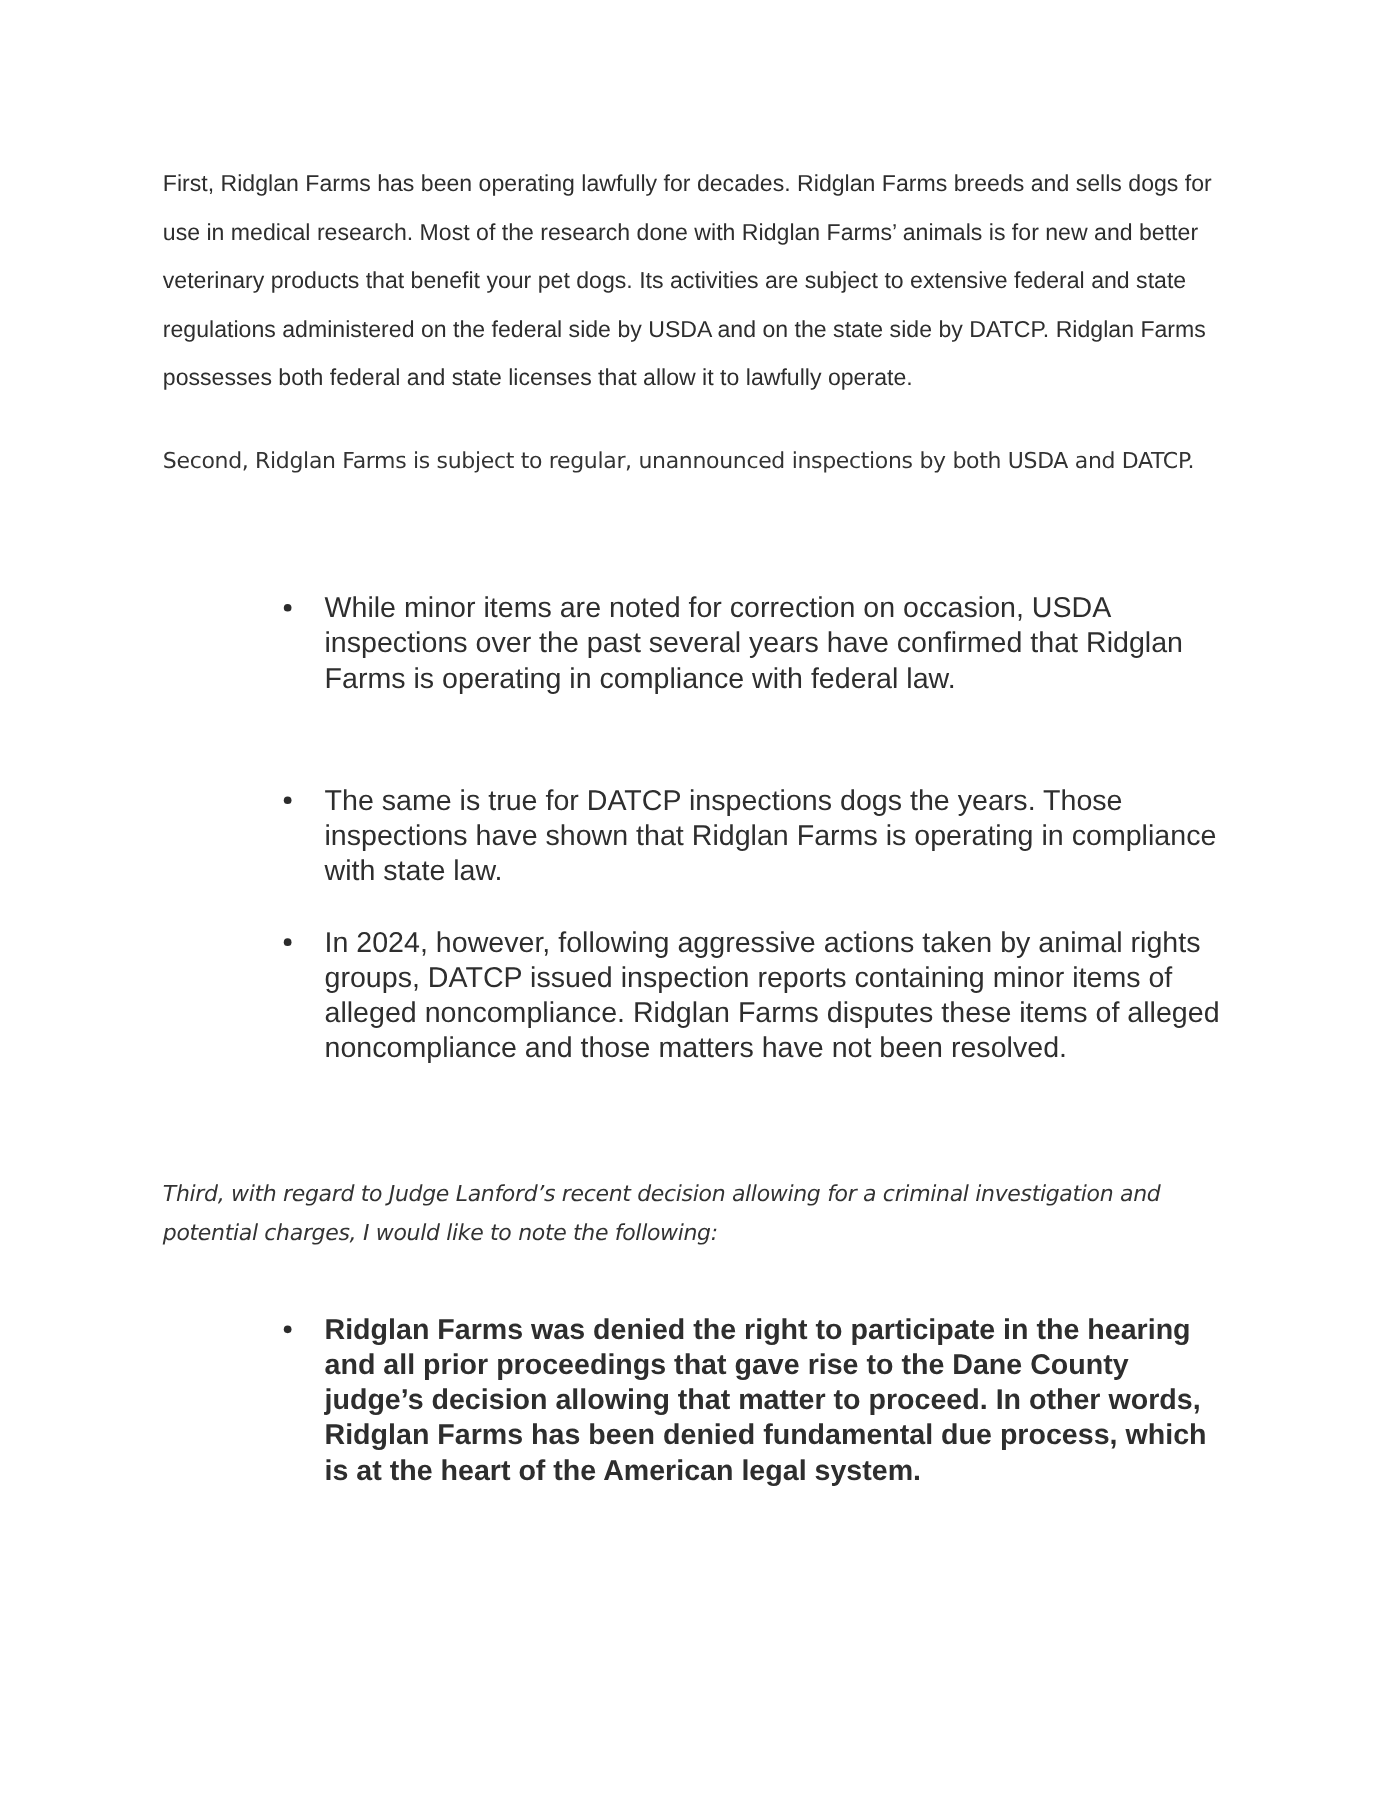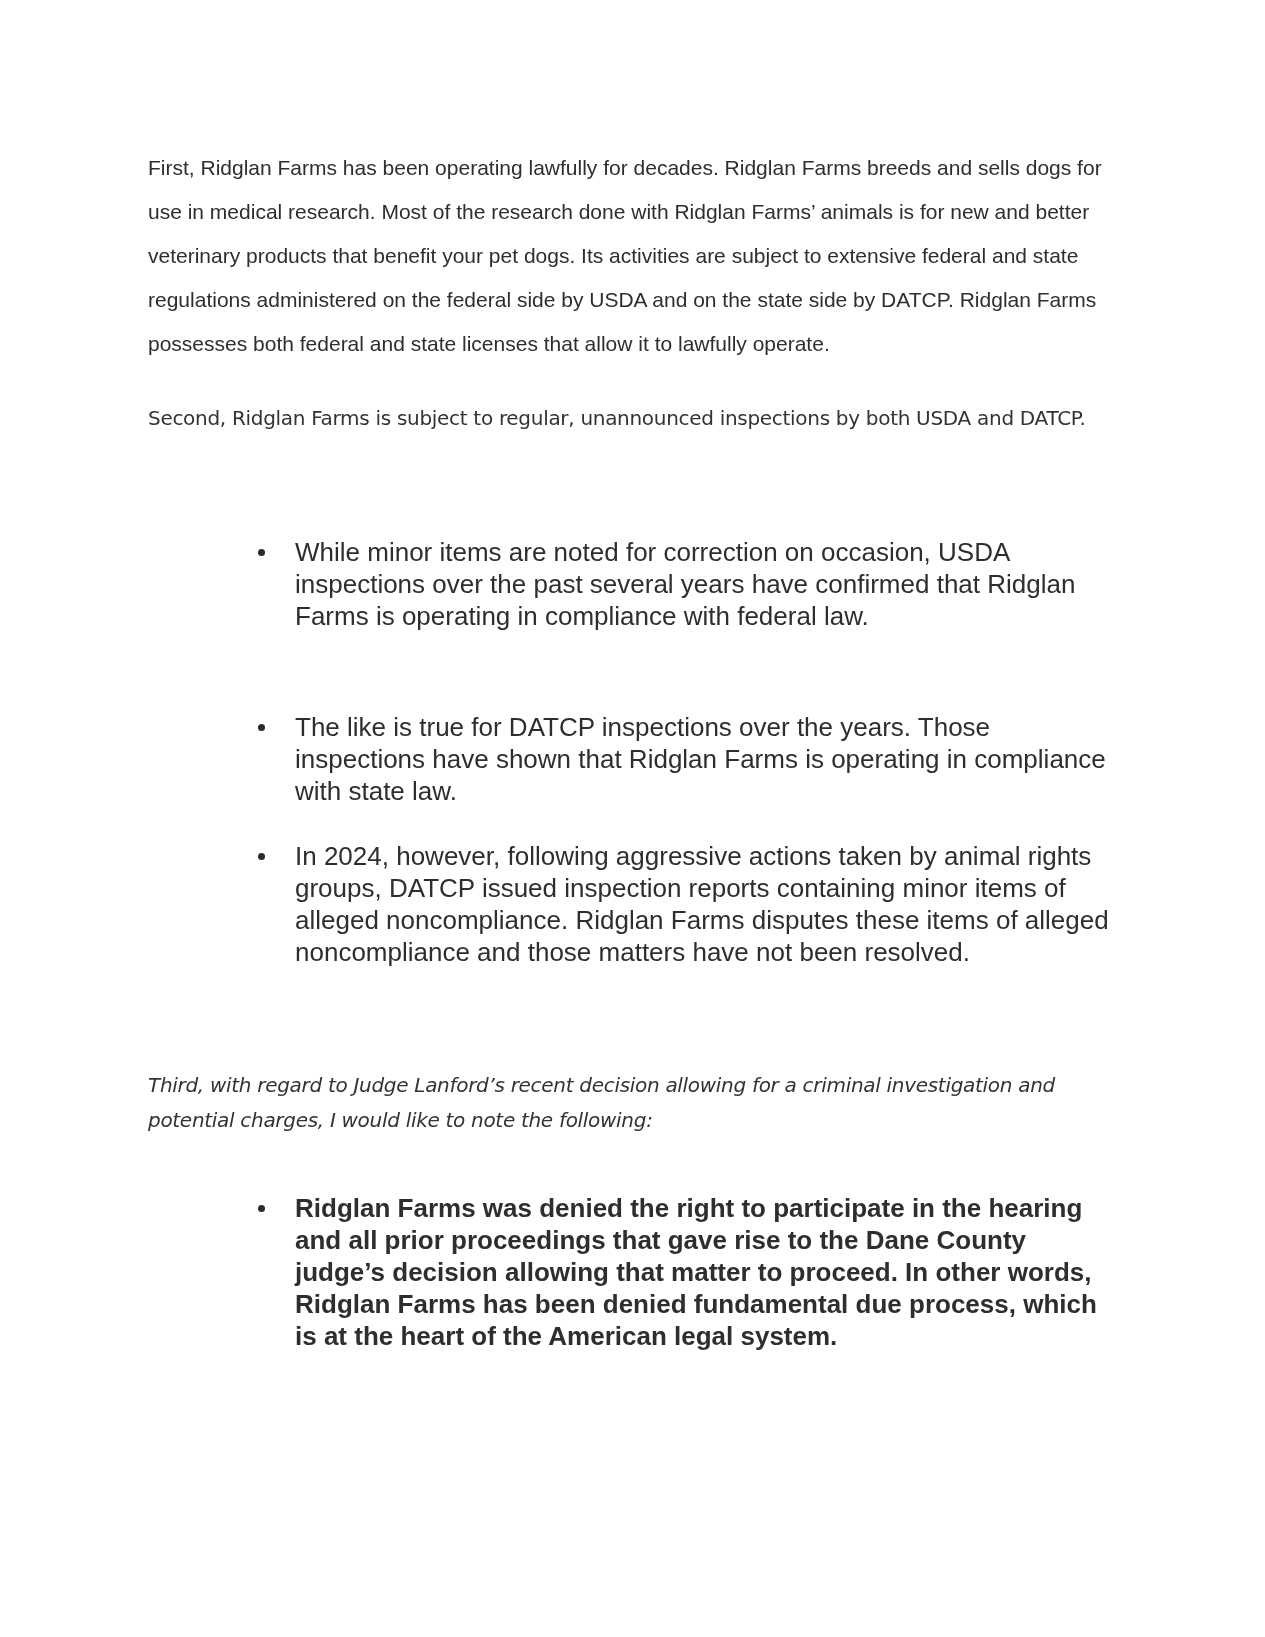--- a/index.html
+++ b/index.html
@@ -17,21 +17,21 @@
 
 <p class="para lead" style="top:401px;">Second, Ridglan Farms is subject to regular, unannounced inspections by both USDA and DATCP.</p>
 
 <div class="bullet" style="top:536px;">
   <span class="dot"></span>
   <div class="text"> While minor items are noted for correction on occasion, USDA inspections over the past several years have confirmed that Ridglan Farms is operating in compliance with federal law.</div>
 </div>
 
 <div class="bullet" style="top:711px;">
   <span class="dot"></span>
-  <div class="text"> The like is true for DATCP inspections over the years.  Those inspections have shown that Ridglan Farms is operating in compliance with state law.</div>
+  <div class="text"> The same is true for DATCP inspections dogs the years.  Those inspections have shown that Ridglan Farms is operating in compliance with state law.</div>
 </div>
 
 <div class="bullet" style="top:840px;">
   <span class="dot"></span>
   <div class="text"> In 2024, however, following aggressive actions taken by animal rights groups, DATCP issued inspection reports containing minor items of alleged noncompliance. Ridglan Farms disputes these items of alleged noncompliance and those matters have not been resolved.</div>
 </div>
 
 <p class="para lead" style="top:1068px;font-style:italic;">Third, with regard to Judge Lanford’s recent decision allowing for a criminal investigation and potential charges, I would like to note the following:</p>
 
 <div class="bullet" style="top:1192px;font-weight:bold;">

